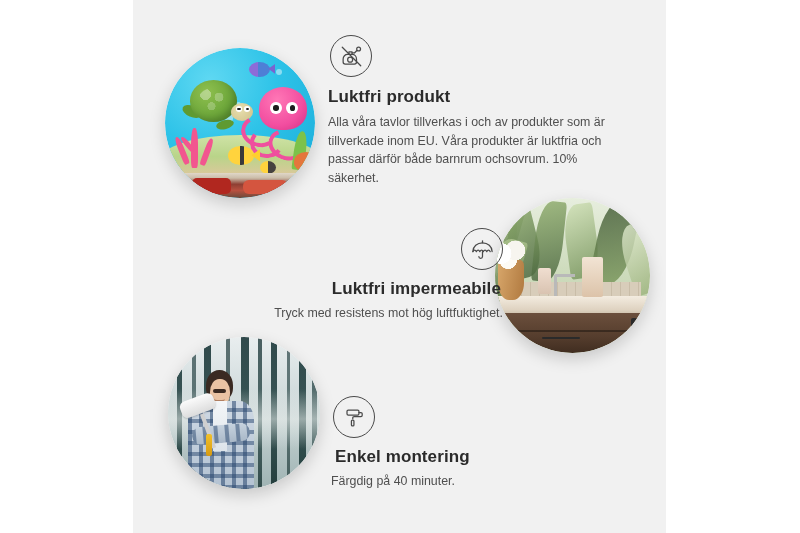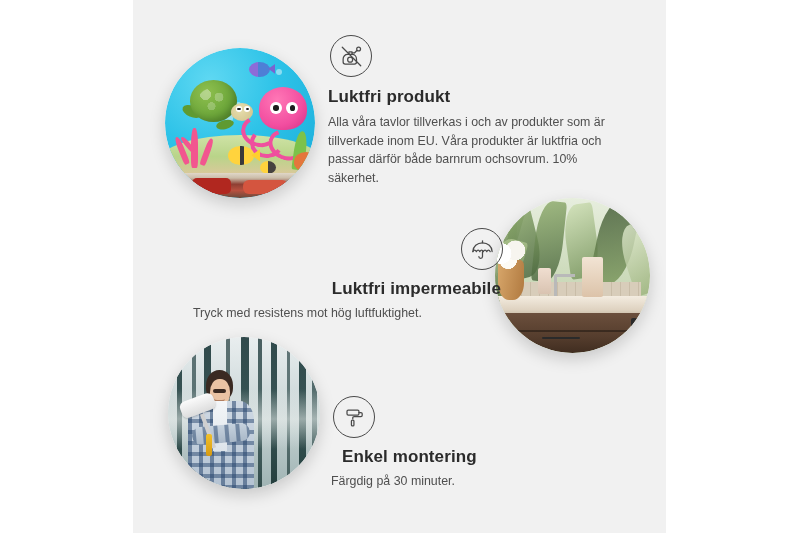--- a/index.html
+++ b/index.html
@@ -323,26 +323,26 @@
 
   
   #feature-odour{left:195px;top:35px;width:290px;}
   #feature-odour .f-icon{margin:0 0 9px 2px;}
   #feature-odour .f-title{margin:0 0 6px 0;}
 
   
   #feature-water{left:60px;top:228px;width:310px;text-align:center;}
   #feature-water .f-icon{margin:0 0 8px auto;}
   #feature-water .f-title{margin:0 0 5px 0;text-align:right;padding-right:2px;}
-  #feature-water .f-desc{text-align:left;}
+  #feature-water .f-desc{text-align:right;}
 
   
   #feature-mount{left:198px;top:396px;width:250px;}
   #feature-mount .f-icon{margin:0 0 8px 2px;}
-  #feature-mount .f-title{margin:0 0 5px 11px;}
+  #feature-mount .f-title{margin:0 0 5px 4px;}
 </style>
 </head>
 <body>
 
 <div class="stage">
   <div class="canvas">
 
     <div class="photo" id="photo-ocean">
       <div class="photo-inner">
         <div class="sea-bg"></div>
@@ -475,17 +475,17 @@
 
     <div class="feature" id="feature-mount">
       <div class="f-icon">
         <svg width="25" height="25" viewBox="0 0 26 26" fill="none" stroke="#4a4a4a" stroke-width="1.3" stroke-linecap="round" stroke-linejoin="round">
           <rect x="5.2" y="5.2" width="12.4" height="5.2" rx="1.3"></rect>
           <path d="M17.6 7.8h2.1a1.3 1.3 0 0 1 1.3 1.3v1.6a1.3 1.3 0 0 1-1.3 1.3h-7.2a1.3 1.3 0 0 0-1.3 1.3v1.1"></path>
           <rect x="9.8" y="15.6" width="2.6" height="6.2" rx="1"></rect>
         </svg>
       </div>
       <div class="f-title">Enkel montering</div>
-      <div class="f-desc">Färgdig på 30 minuter.</div>
+      <div class="f-desc">Färgdig på 40 minuter.</div>
     </div>
 
   </div>
 </div>
 
 </body></html>

